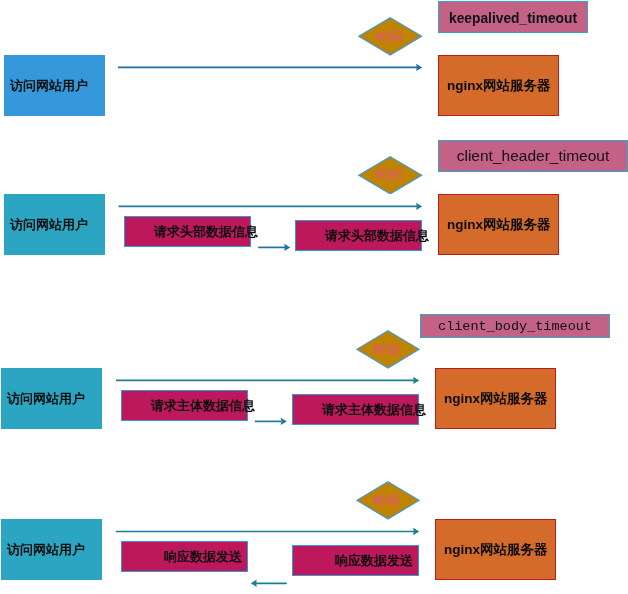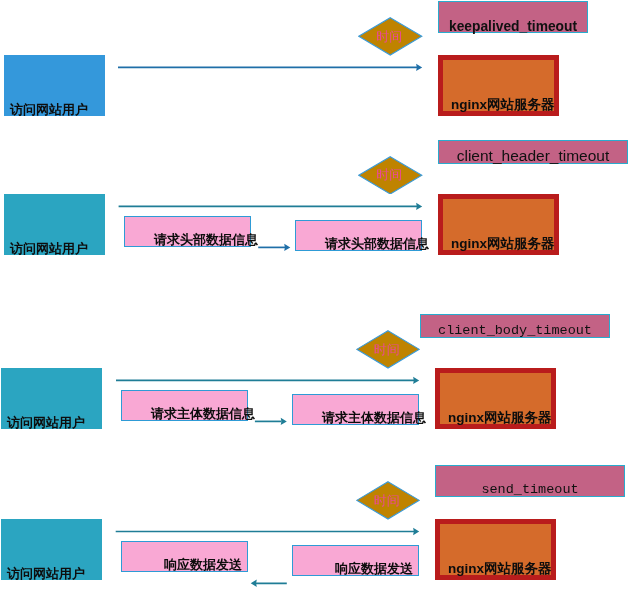--- a/index.html
+++ b/index.html
@@ -1,33 +1,33 @@
 <!DOCTYPE html>
 <html><head>
 <meta charset="utf-8">
 <title>nginx timeout diagram</title>
 <style>
   html,body{margin:0;padding:0;background:#ffffff;}
   body{width:628px;height:594px;position:relative;overflow:hidden;
        font-family:"Liberation Sans","DejaVu Sans",sans-serif;
        -webkit-font-smoothing:antialiased;}
   .stage{position:absolute;left:0;top:0;width:628px;height:594px;}
-  .shape{position:absolute;box-sizing:border-box;display:flex;align-items:flex-end;}
+  .shape{position:absolute;box-sizing:border-box;display:flex;align-items:center;}
   .lbl{white-space:nowrap;line-height:1;}
 
   .client-box .lbl{font-weight:bold;font-size:13px;color:#0d0d0d;}
   .client-box{justify-content:flex-start;padding-left:6px;}
 
-  .server-box{justify-content:flex-start;padding-left:8px;border:5px solid #b91c1c;}
+  .server-box{justify-content:flex-start;padding-left:8px;border:1px solid #b91c1c;}
   .server-box .lbl{font-weight:bold;font-size:13.5px;color:#0d0d0d;}
 
   .timeout-box{justify-content:center;border:1px solid #29ABCE;}
   .timeout-box .lbl{color:#111;}
 
-  .msg-box{justify-content:center;border:1px solid #2E9BD6;background:#f9a8d4;padding-left:37px;}
+  .msg-box{justify-content:center;border:1px solid #2E9BD6;background:#be185d;padding-left:37px;}
   .msg-box .lbl{font-weight:bold;font-size:13px;color:#0d0d0d;}
 
   .diamond-wrap{position:absolute;}
   .diamond-wrap .lbl{position:absolute;left:-1px;top:0px;width:100%;height:100%;
       display:flex;align-items:center;justify-content:center;color:#ec4899;
       font-size:13px;font-weight:normal;}
   svg.arrows{position:absolute;left:0;top:0;width:628px;height:594px;overflow:visible;}
 </style>
 </head>
 <body>
@@ -46,21 +46,21 @@
   </div>
 
   <div class="shape client-box" style="left:4px;top:55px;width:101px;height:61px;background:#3498DB;">
     <span class="lbl">访问网站用户</span>
   </div>
 
   <div class="shape server-box" style="left:438px;top:55px;width:121px;height:61px;background:#D56B2B;">
     <span class="lbl">nginx网站服务器</span>
   </div>
 
-  <div class="shape timeout-box" style="left:438px;top:140px;width:190px;height:24px;background:#C36285;">
+  <div class="shape timeout-box" style="left:438px;top:140px;width:190px;height:32px;background:#C36285;">
     <span class="lbl" style="font-weight:normal;font-size:15.5px;">client_header_timeout</span>
   </div>
 
   <div class="diamond-wrap" style="left:358px;top:155.6px;width:64.5px;height:38.8px;">
     <svg width="64.5" height="38.7" viewBox="0 0 64.5 38.7">
       <polygon points="32.25,0.7 63.8,19.35 32.25,38.0 0.7,19.35" fill="#BF8300" stroke="#3A9BD9" stroke-width="1.1"></polygon>
     </svg>
     <span class="lbl">时间</span>
   </div>
 
@@ -98,23 +98,20 @@
     <span class="lbl">nginx网站服务器</span>
   </div>
 
   <div class="shape msg-box" style="left:121px;top:390px;width:127px;height:31px;">
     <span class="lbl">请求主体数据信息</span>
   </div>
   <div class="shape msg-box" style="left:292px;top:394px;width:127px;height:31px;">
     <span class="lbl">请求主体数据信息</span>
   </div>
 
-  <div class="shape timeout-box" style="left:435px;top:465px;width:190px;height:32px;background:#C36285;">
-    <span class="lbl" style="font-family:'Liberation Mono','DejaVu Sans Mono',monospace;font-size:13.5px;position:relative;top:0.8px;">send_timeout</span>
-  </div>
 
   <div class="diamond-wrap" style="left:355.8px;top:481px;width:64px;height:38.5px;">
     <svg width="64" height="38.7" viewBox="0 0 64 38.7">
       <polygon points="32,0.7 63.3,19.35 32,38.0 0.7,19.35" fill="#BF8300" stroke="#3A9BD9" stroke-width="1.1"></polygon>
     </svg>
     <span class="lbl">时间</span>
   </div>
 
   <div class="shape client-box" style="left:1px;top:519px;width:101px;height:61px;background:#2BA5C1;">
     <span class="lbl">访问网站用户</span>

